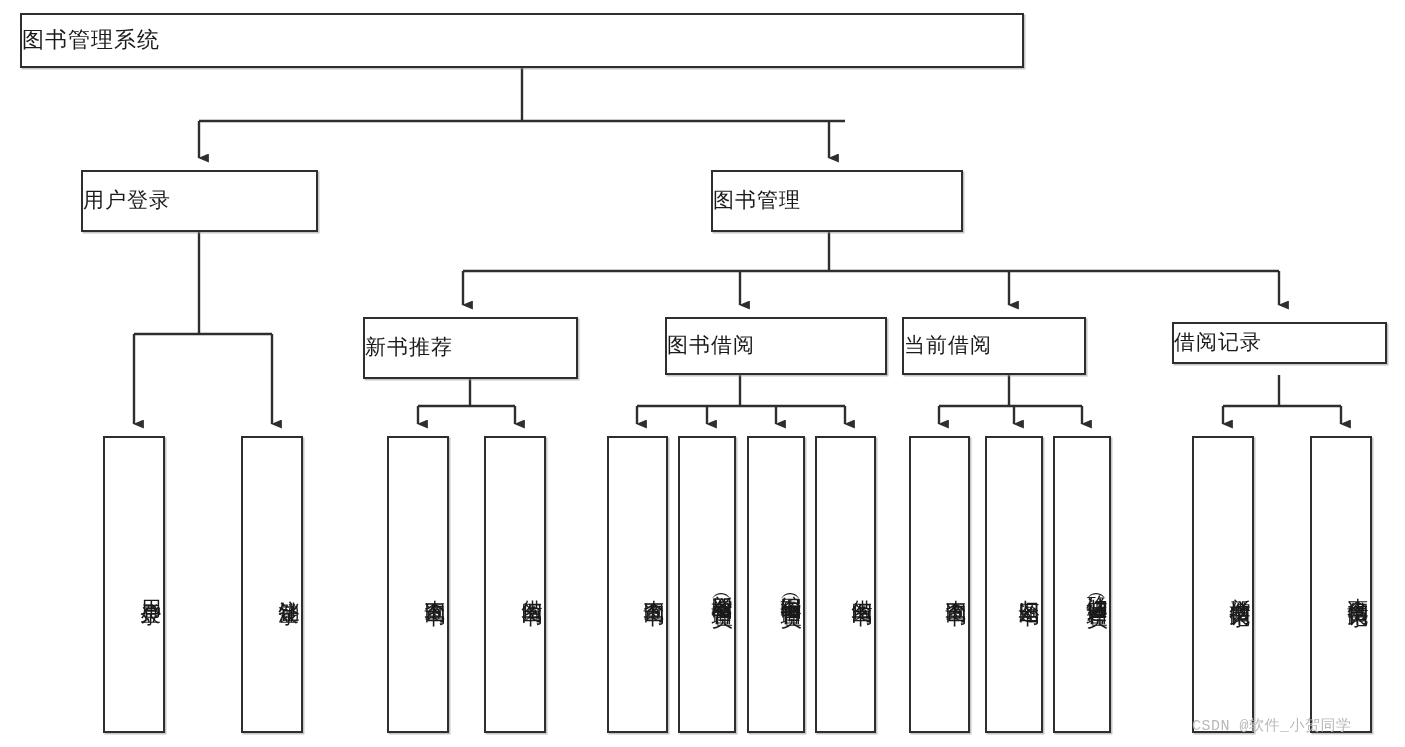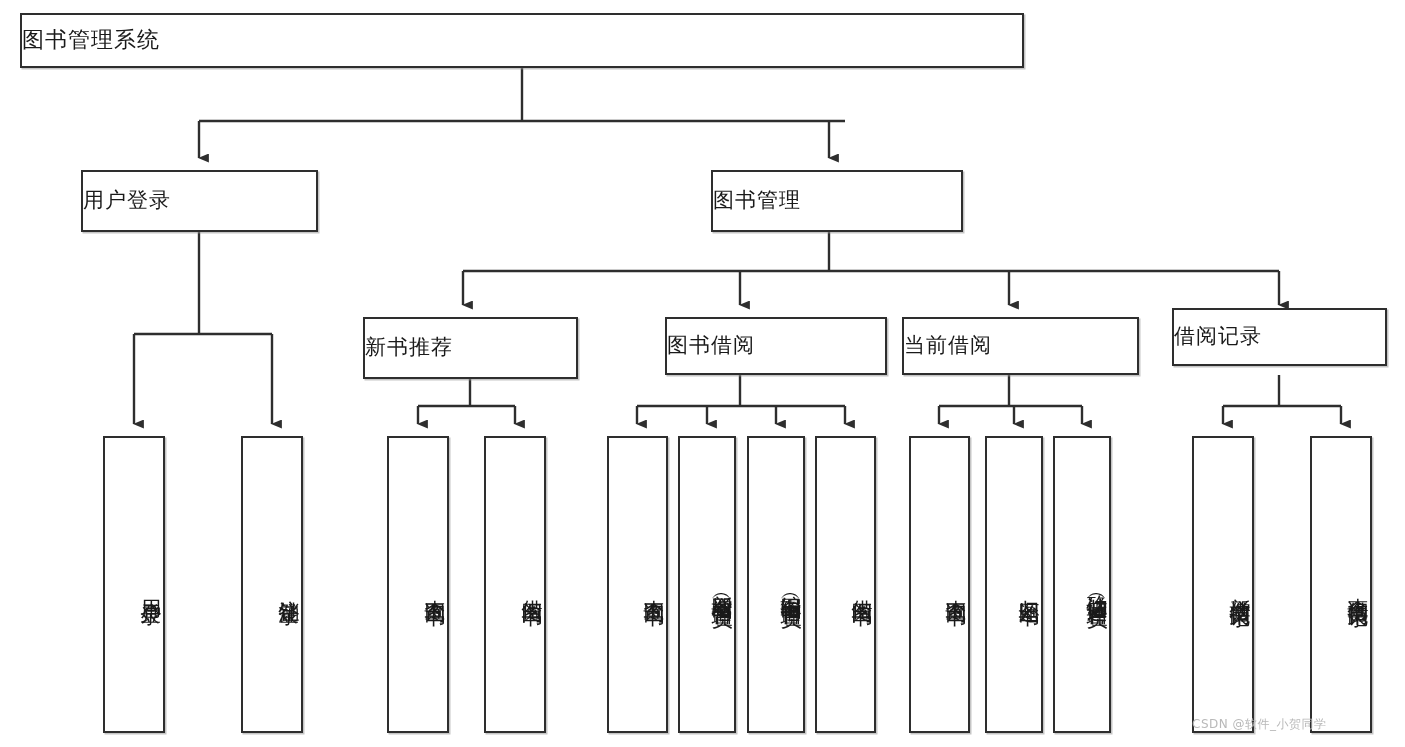--- a/index.html
+++ b/index.html
@@ -49,25 +49,26 @@
     justify-content:center;
     padding-top:4px;
   }
   .node.v .vlabel{
     writing-mode:vertical-rl;
     text-orientation:upright;
     display:block;
   }
   .watermark{
     position:absolute;
-    font-size:12px;
+    font-size:15px;
     color:#b9b9b9;
     letter-spacing:0.5px;
     white-space:nowrap;
     user-select:none;
+    font-family:Liberation Mono, monospace;
   }
 </style>
 </head>
 <body>
 
 <div id="canvas">
 
   <svg id="wires" viewBox="0 0 1405 747" xmlns="http://www.w3.org/2000/svg">
     <defs>
       <marker id="arrow" viewBox="0 0 10 12" refX="5" refY="11" markerWidth="9" markerHeight="11" orient="auto-start-reverse" markerUnits="userSpaceOnUse">
@@ -128,24 +129,24 @@
   <div class="node h" style="left:711px;top:170px;width:252px;height:62px;">
     <span>图书管理</span>
   </div>
 
   <div class="node h" style="left:363px;top:317px;width:215px;height:62px;">
     <span>新书推荐</span>
   </div>
   <div class="node h" style="left:633px;top:317px;width:222px;height:58px;margin-left:32px;">
     <span>图书借阅</span>
   </div>
-  <div class="node h" style="left:902px;top:317px;width:237px;height:58px;">
+  <div class="node h" style="left:902px;top:317px;width:184px;height:58px;">
     <span>当前借阅</span>
   </div>
-  <div class="node h" style="left:1172px;top:308px;width:215px;height:58px;">
+  <div class="node h" style="left:1172px;top:322px;width:215px;height:42px;">
     <span>借阅记录</span>
   </div>
 
   <div class="node v" style="left:103px;top:436px;width:62px;height:297px;">
     <span class="vlabel">用户登录</span>
   </div>
   <div class="node v" style="left:241px;top:436px;width:62px;height:297px;">
     <span class="vlabel">注销登录</span>
   </div>
 

